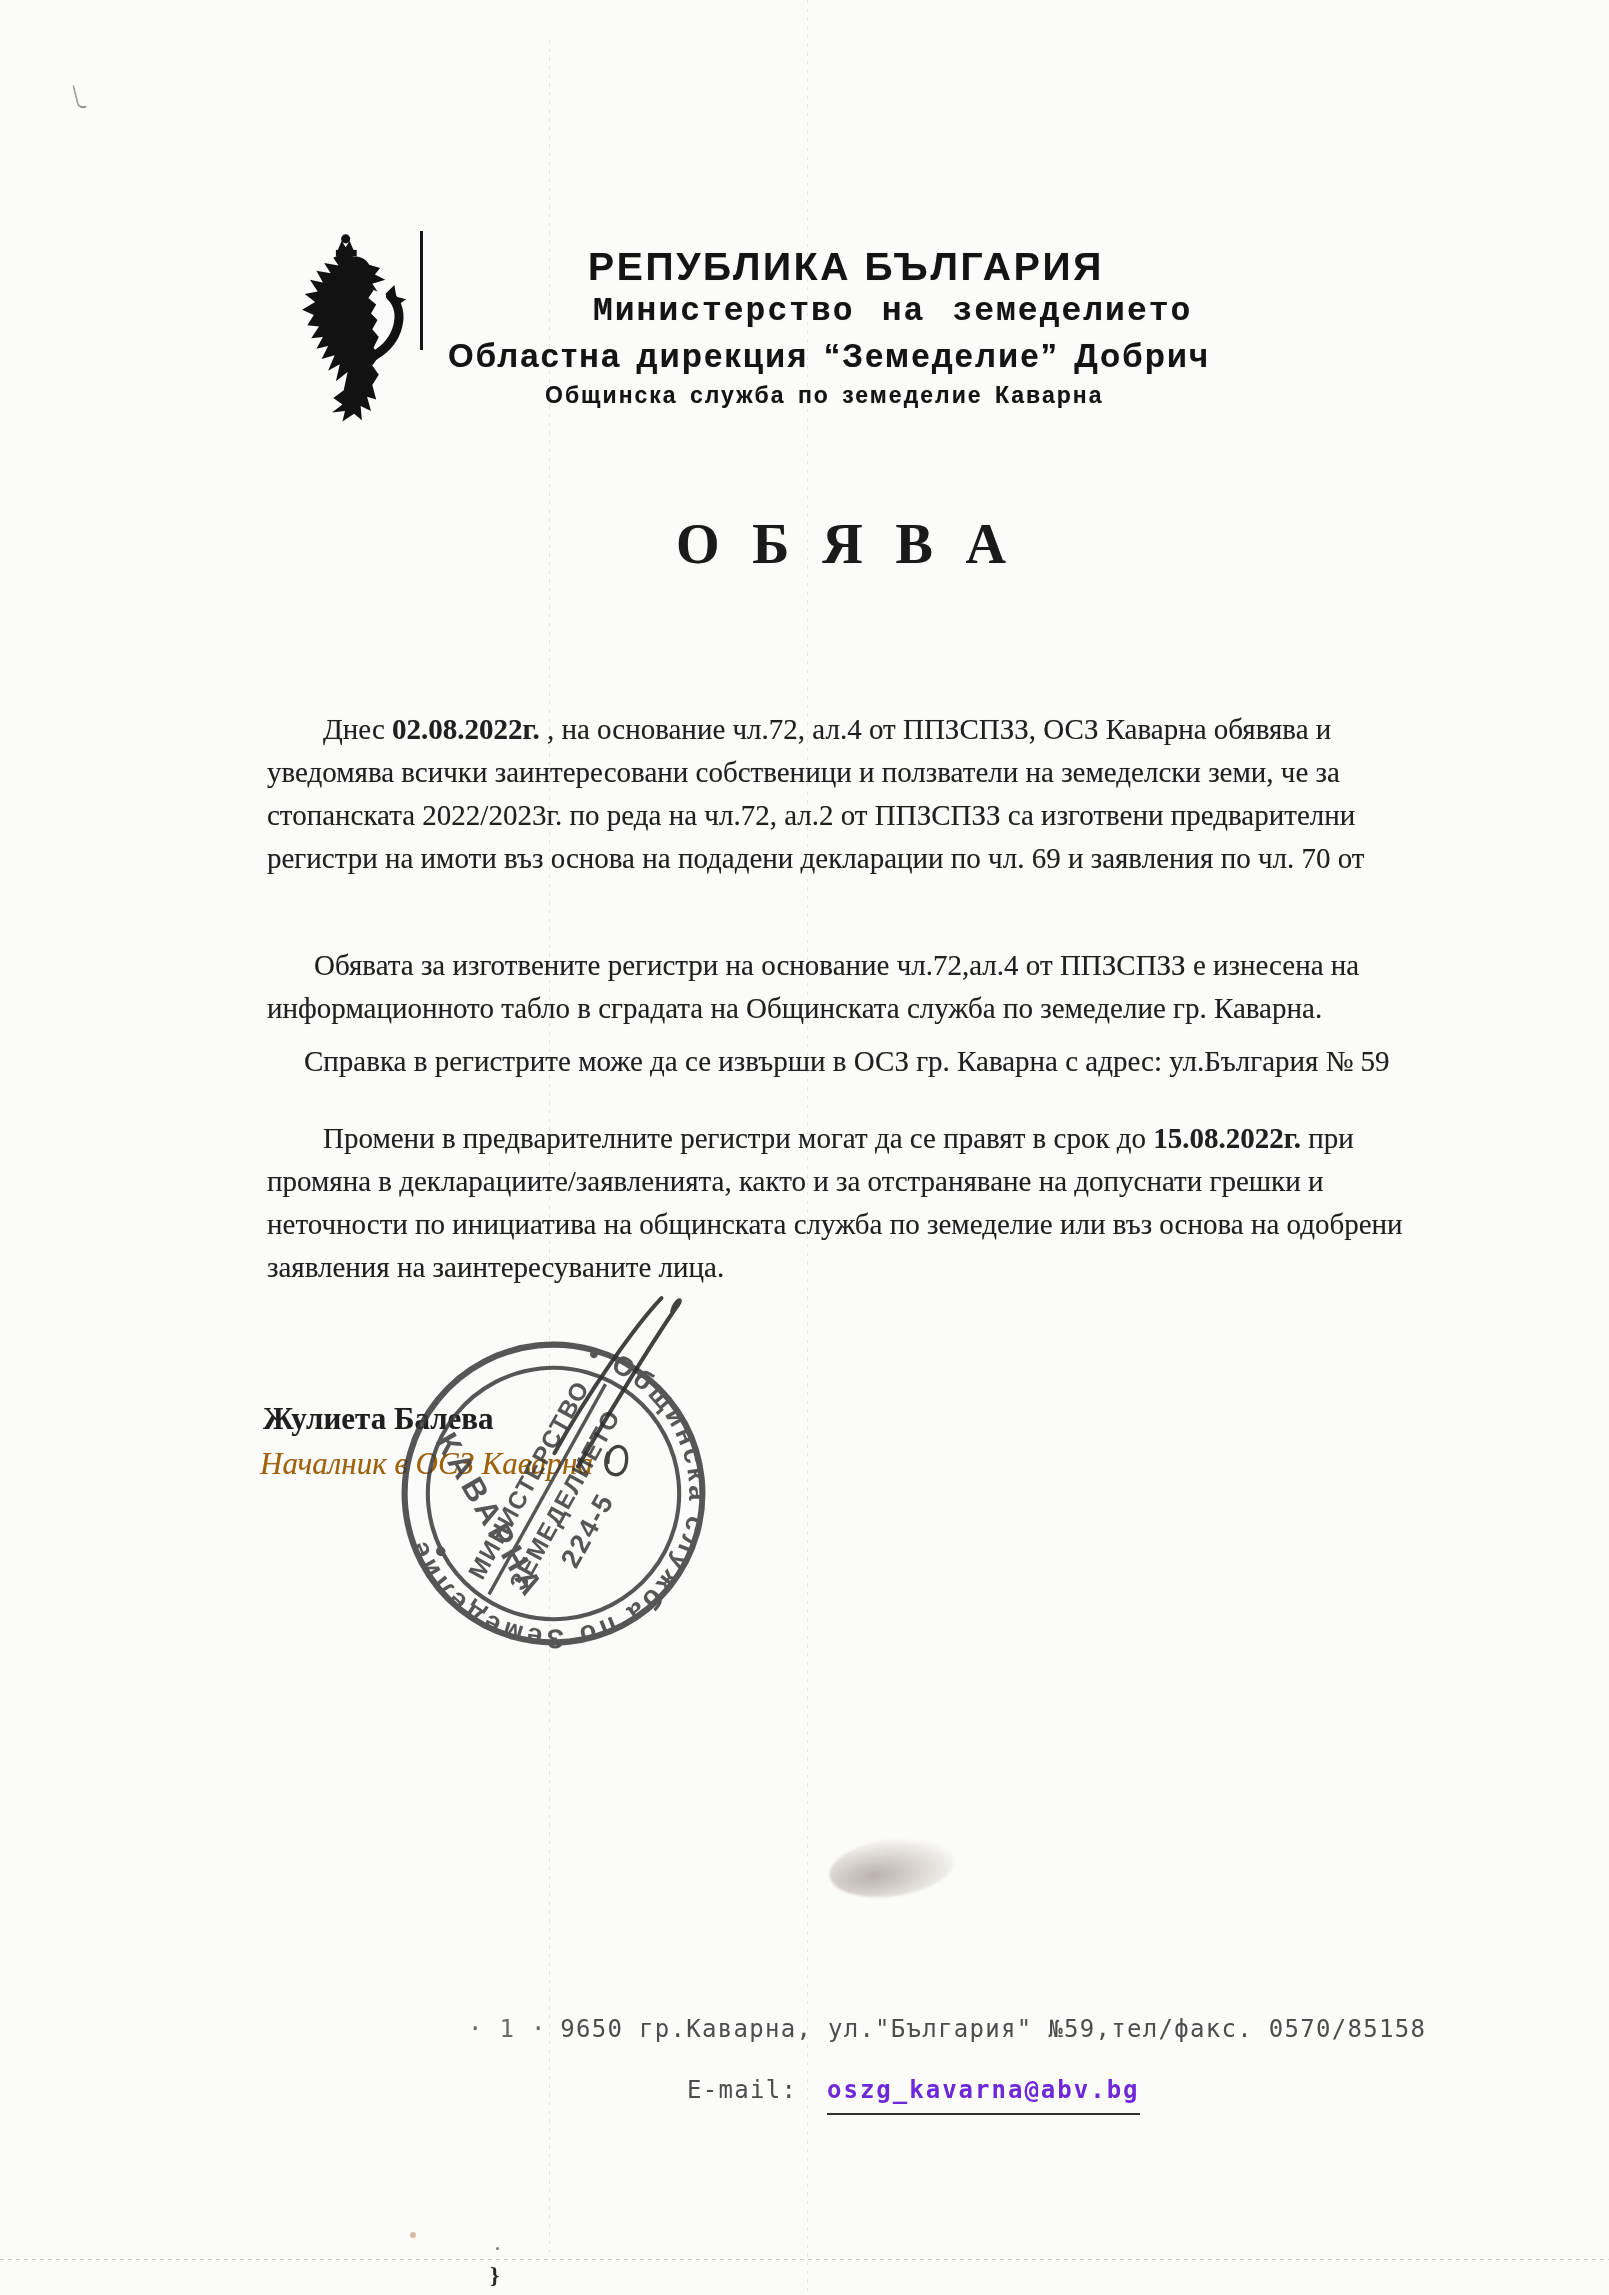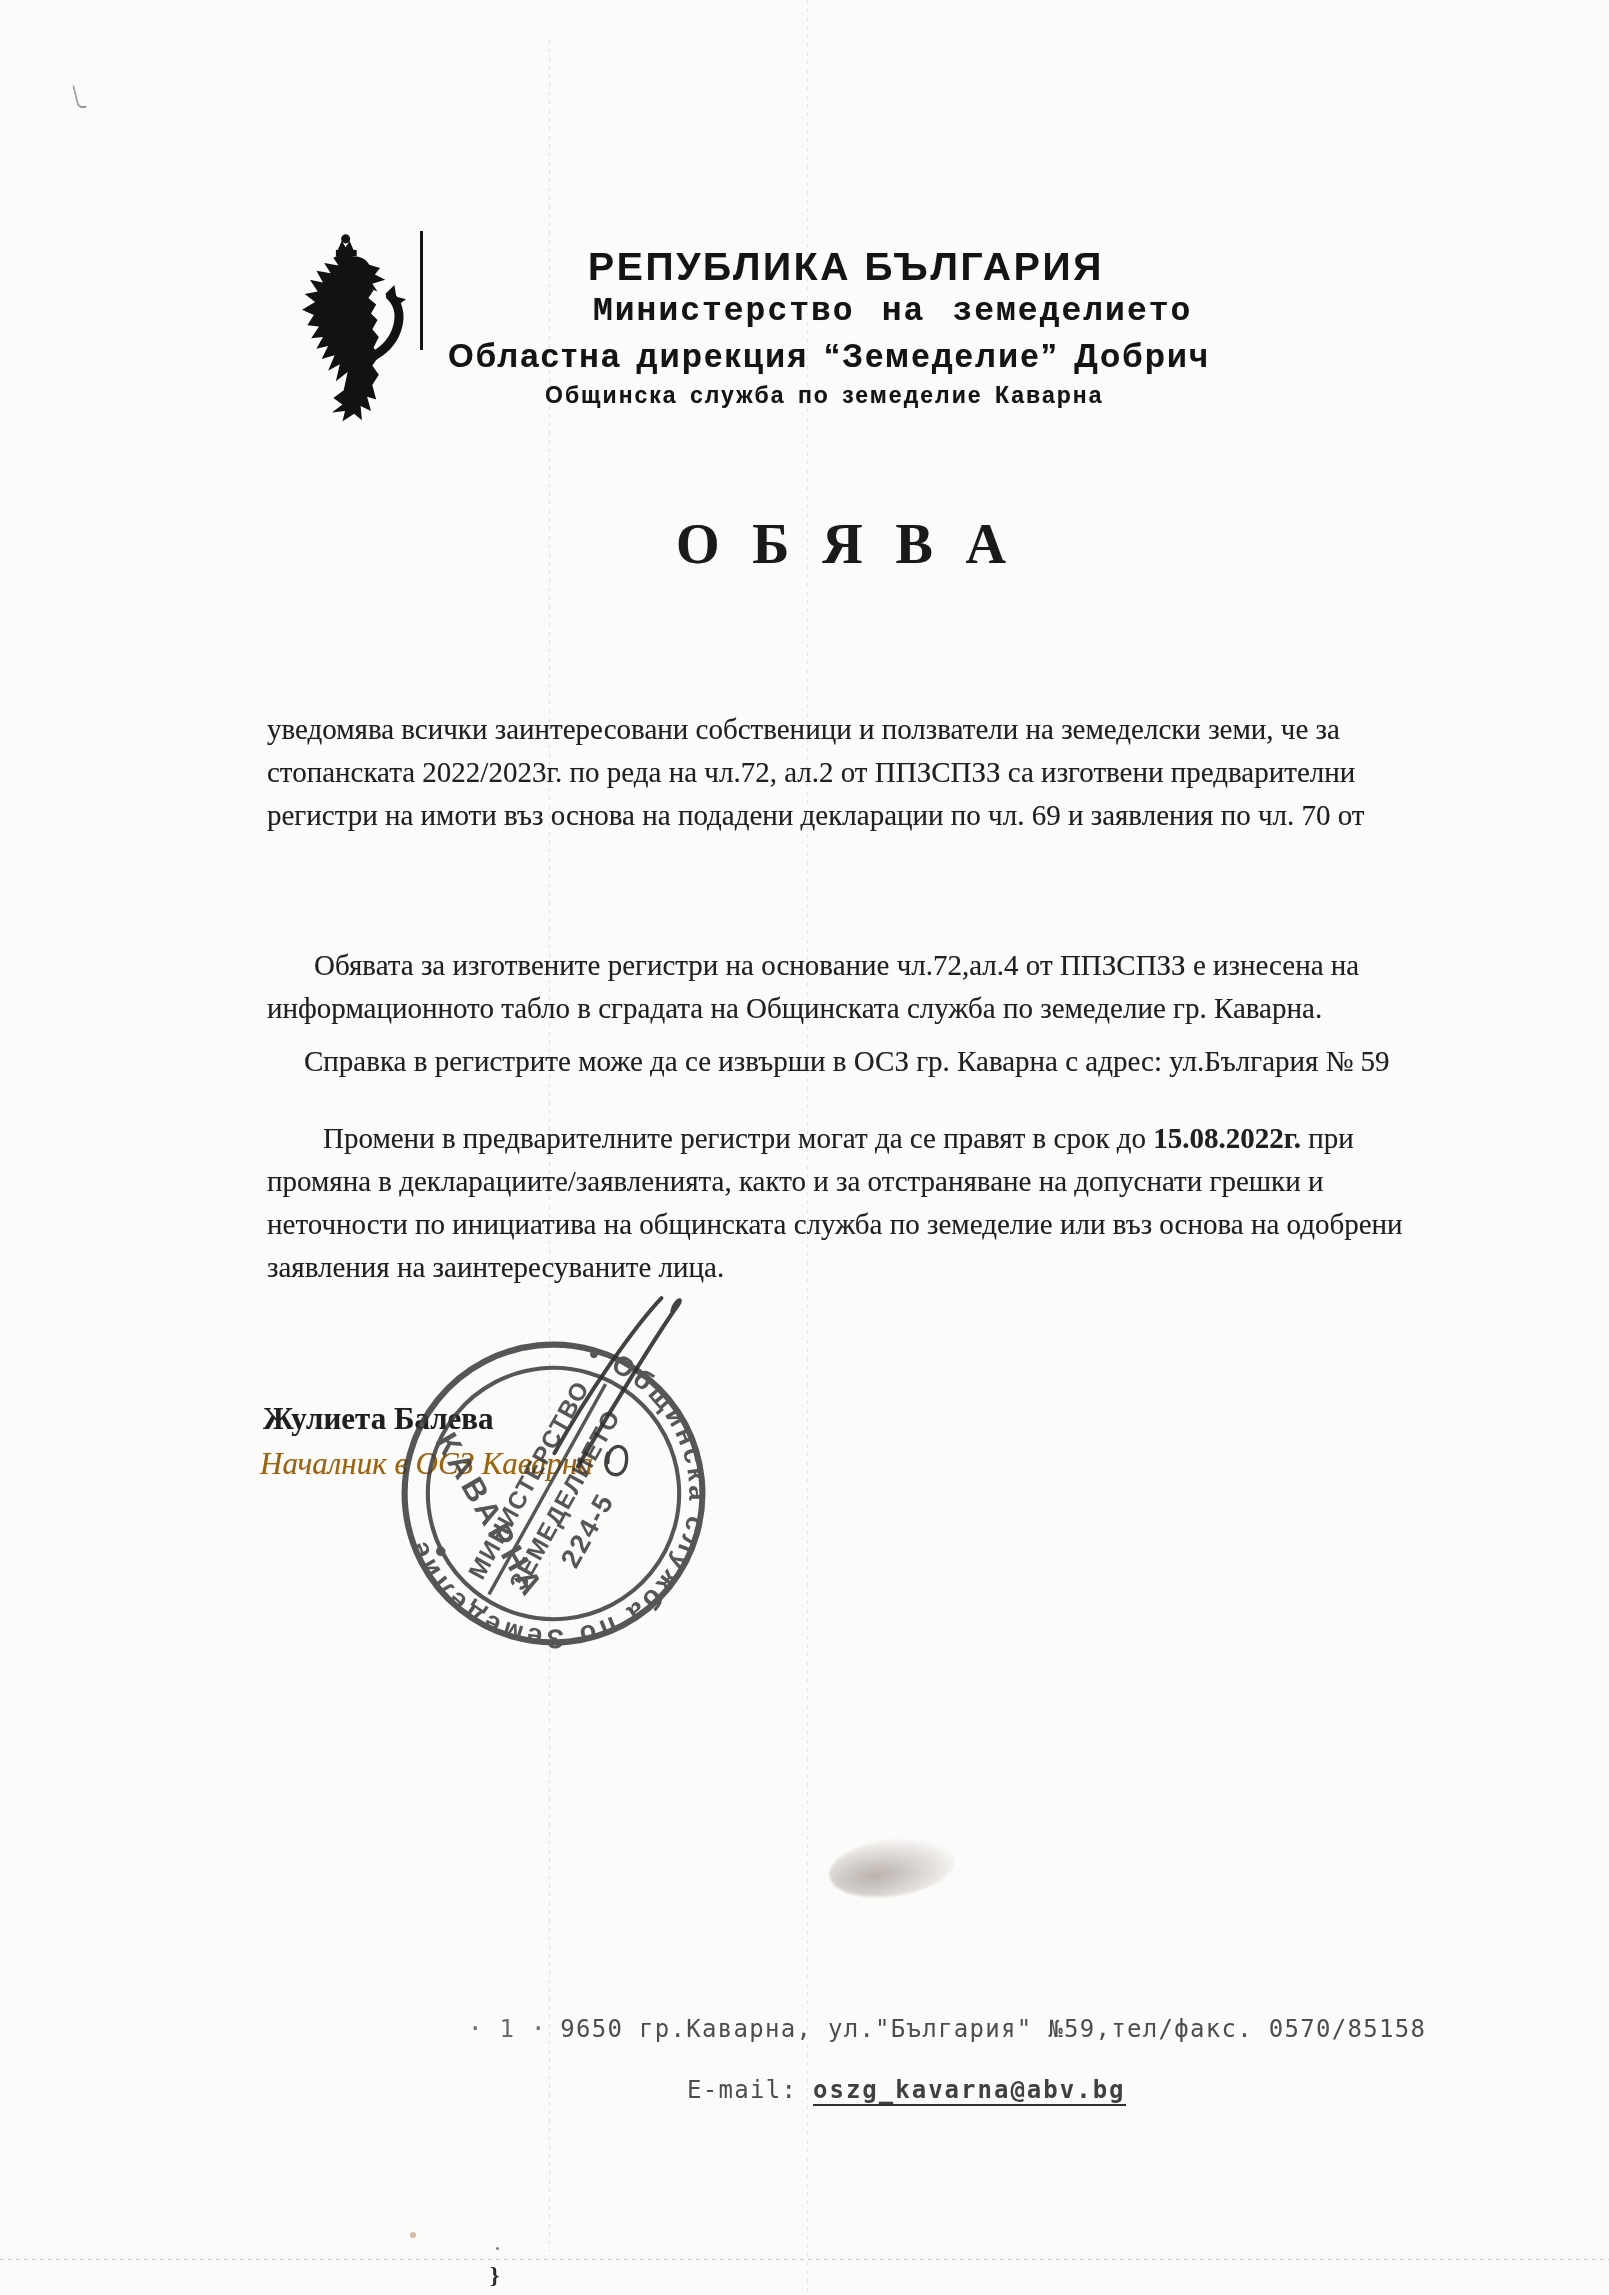--- a/index.html
+++ b/index.html
@@ -55,22 +55,22 @@
     font-family:"DejaVu Sans Mono", monospace;
     font-size:24px;letter-spacing:1.3px;color:#4d4d4d;
   }
   .footer-marks{margin-right:13.4px;color:#6a6a6a;}
   .footer-email{
     left:687px;top:2076px;white-space:nowrap;
     font-family:"DejaVu Sans Mono", monospace;
     font-size:24px;letter-spacing:1.3px;color:#4d4d4d;
   }
   .email-val{
-    font-weight:700;color:#404040;
-    border-bottom:2.7px solid #2f2f2f;padding-bottom:0;letter-spacing:2px;
+    font-weight:700;color:#6d28d9;
+    border-bottom:2.7px solid #2f2f2f;padding-bottom:9px;letter-spacing:2px;margin-left:14px;
   }
   
   .vline{position:absolute;width:1.3px;
     background-image:repeating-linear-gradient(to bottom, rgba(110,110,110,.35) 0 3.3px, transparent 3.3px 8.7px);}
   .hline{position:absolute;height:1.3px;
     background-image:repeating-linear-gradient(to right, rgba(90,90,90,.5) 0 4px, transparent 4px 8px);}
   .smudge{
     position:absolute;left:829px;top:1839px;width:127px;height:57px;border-radius:50%;
     background:radial-gradient(ellipse at 35% 60%, rgba(105,88,80,.45), rgba(120,100,90,.15) 55%, transparent 75%);
     filter:blur(1.3px);transform:rotate(-8deg);
@@ -111,20 +111,21 @@
 <div class="abs logo-sep"></div>
 
 <div class="hline-txt h1">РЕПУБЛИКА БЪЛГАРИЯ</div>
 <div class="hline-txt h2">Министерство на земеделието</div>
 <div class="hline-txt h3">Областна дирекция “Земеделие” Добрич</div>
 <div class="hline-txt h4">Общинска служба по земеделие Каварна</div>
 
 <div class="abs doc-title">О Б Я В А</div>
 
 <div class="para p1">
+  <div class="bline ind84"><span>Днес </span><span class="bdate">02.08.2022г.</span><span> , на основание чл.72, ал.4 от ППЗСПЗЗ, ОСЗ Каварна обявява и</span></div>
   <div class="bline">уведомява всички заинтересовани собственици и ползватели на земеделски земи, че за</div>
   <div class="bline">стопанската 2022/2023г. по реда на чл.72, ал.2 от ППЗСПЗЗ са изготвени предварителни</div>
   <div class="bline">регистри на имоти въз основа на подадени декларации по чл. 69 и заявления по чл. 70 от</div>
 </div>
 
 <div class="para p2">
   <div class="bline ind70">Обявата за изготвените регистри на основание чл.72,ал.4 от ППЗСПЗЗ е изнесена на</div>
   <div class="bline">информационното табло в сградата на Общинската служба по земеделие гр. Каварна.</div>
 </div>
 

